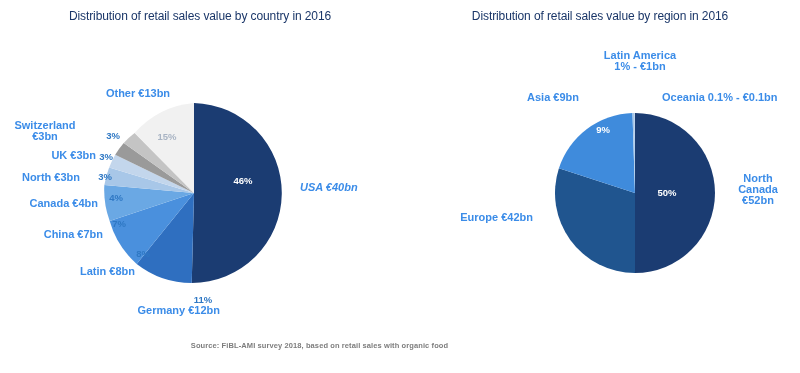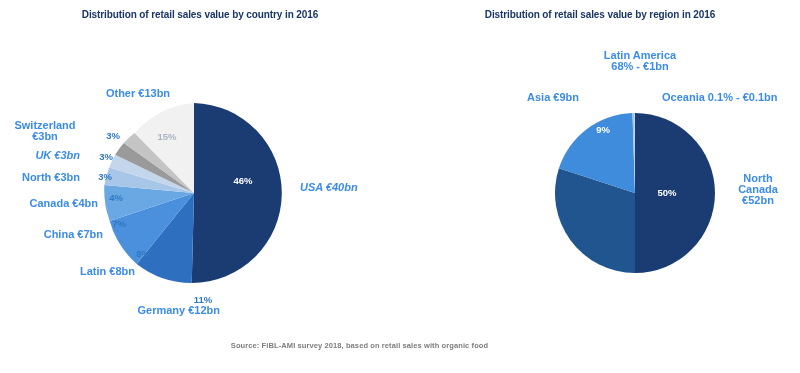--- a/index.html
+++ b/index.html
@@ -5,21 +5,21 @@
   html,body{margin:0;padding:0;background:#ffffff;}
   body{width:800px;height:373px;position:relative;overflow:hidden;
        font-family:"Liberation Sans","DejaVu Sans",sans-serif;}
 
   .panel{position:absolute;top:0;height:373px;}
   #panel-country{left:0;width:400px;}
   #panel-region{left:400px;width:400px;}
 
   .chart-title{
     position:absolute;top:9px;left:0;width:100%;
-    text-align:center;color:#1a3668;font-weight:bold;font-size:10px;
+    text-align:center;color:#1a3668;font-weight:normal;font-size:12px;
     letter-spacing:-0.1px;
   }
 
   .pie-wrap{position:absolute;}
   #pie-country{left:104px;top:103px;width:180px;height:180px;}
   #pie-region{left:155px;top:113px;width:160px;height:160px;}
   .pie-svg{display:block;width:100%;height:100%;}
 
   .lbl{position:absolute;color:#3b8ce8;font-weight:bold;font-size:11px;line-height:11px;}
   .lbl.c{text-align:center;}
@@ -28,21 +28,21 @@
 
   .pct{position:absolute;font-weight:bold;font-size:9.5px;}
   .pct.on-dark{color:#ffffff;}
   .pct.on-light{color:#a9b4c4;}
   .pct.blue{color:#2f78c4;}
   .pct.white{color:#ffffff;}
   .pct.c{text-align:center;}
 
   .source{
     position:absolute;left:0;top:341px;width:639px;text-align:center;
-    color:#7d7d7d;font-size:7.5px;font-weight:bold;letter-spacing:.1px;margin-left:40px;
+    color:#7d7d7d;font-size:7.5px;font-weight:bold;letter-spacing:.1px;
   }
 </style>
 </head>
 <body>
 
 <div class="panel" id="panel-country">
 
   <div class="chart-title">Distribution of retail sales value by country in 2016</div>
 
   <div class="pie-wrap" id="pie-country">
@@ -78,21 +78,21 @@
   <div class="pct blue c" style="left:100px;top:130px;width:26px;">3%</div>
   <div class="pct on-light c" style="left:152px;top:131px;width:30px;">15%</div>
 
   <div class="lbl c" style="left:93px;top:88px;width:90px;">Other €13bn</div>
 
   <div class="lbl c" style="left:2px;top:120px;width:86px;">
     <span>Switzerland</span><br>
     <span>€3bn</span>
   </div>
 
-  <div class="lbl r" style="left:0px;top:150px;width:80px;font-style:italic;">UK €3bn</div>
+  <div class="lbl r" style="left:16px;top:150px;width:80px;">UK €3bn</div>
 
   <div class="lbl r" style="left:0px;top:172px;width:80px;">North €3bn</div>
 
   <div class="lbl r" style="left:0px;top:198px;width:98px;">Canada €4bn</div>
 
   <div class="lbl r" style="left:0px;top:229px;width:103px;">China €7bn</div>
 
   <div class="lbl r" style="left:20px;top:266px;width:115px;">Latin €8bn</div>
 
   <div class="lbl r" style="left:90px;top:305px;width:130px;">Germany €12bn</div>
@@ -118,27 +118,28 @@
       <path fill="#d8e4f2" d="M100,100 L99.72,0.00 A100,100 0 0,1 100,0 Z"></path>
     </svg>
   </div>
 
   <div class="pct white c" style="left:250px;top:187px;width:34px;">50%</div>
   <div class="pct white c" style="left:136px;top:224px;width:34px;">40%</div>
   <div class="pct white c" style="left:190px;top:124px;width:26px;">9%</div>
 
   <div class="lbl c" style="left:185px;top:50px;width:110px;">
     <span>Latin America</span><br>
-    <span>68% - €1bn</span>
+    <span>1% - €1bn</span>
   </div>
 
   <div class="lbl c" style="left:108px;top:92px;width:90px;">Asia €9bn</div>
 
   <div class="lbl l" style="left:262px;top:92px;width:140px;">Oceania 0.1% - €0.1bn</div>
 
+  <div class="lbl r" style="left:10px;top:212px;width:123px;">Europe €42bn</div>
 
   <div class="lbl c" style="left:320px;top:173px;width:76px;">
     <span>North</span><br>
     <span>Canada</span><br>
     <span>€52bn</span>
   </div>
 </div>
 
 <div class="source">Source: FiBL-AMI survey 2018, based on retail sales with organic food</div>
 

